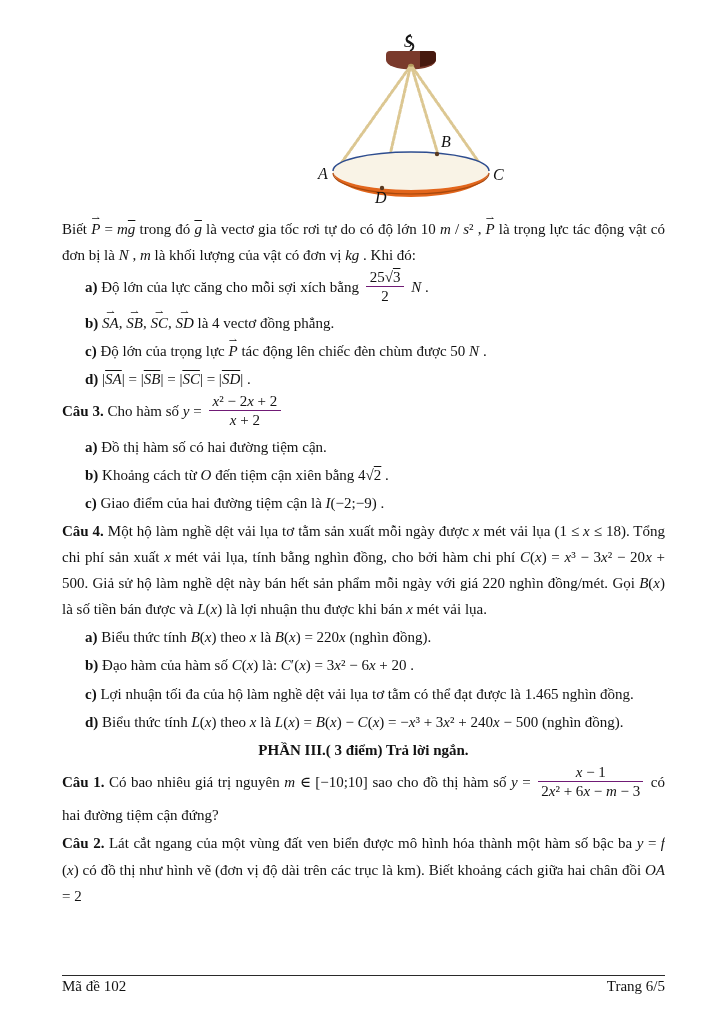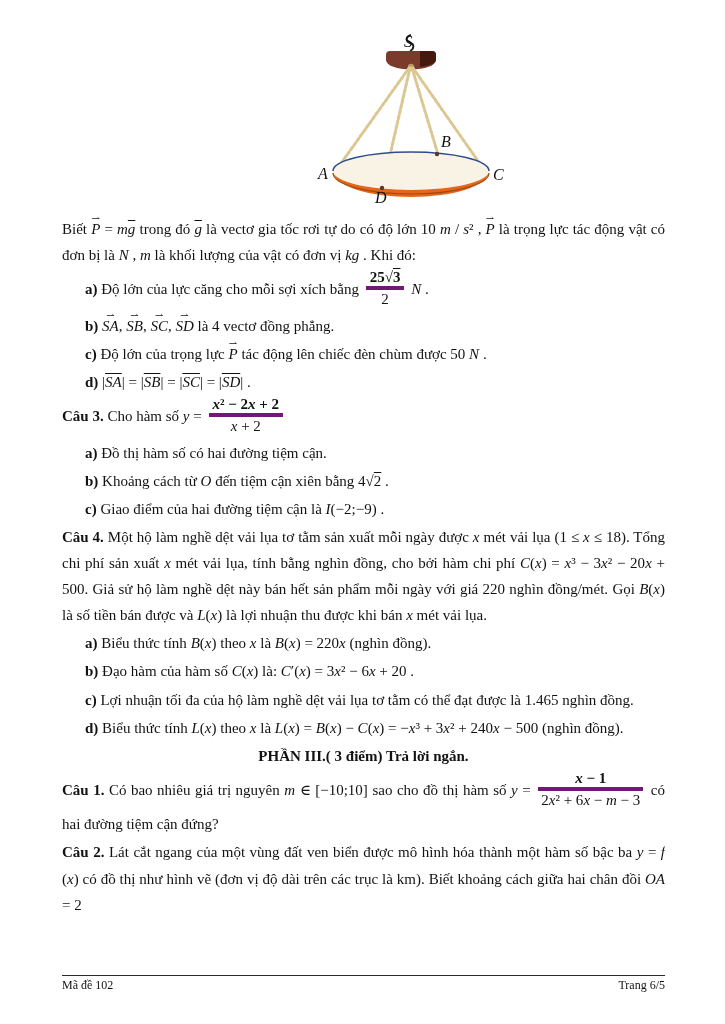--- a/index.html
+++ b/index.html
@@ -16,26 +16,26 @@
   .para{text-align:justify;}
   .item{padding-left:23px;text-align:left;}
   .heading{text-align:center;}
   .bd{font-weight:bold;}
   .it{font-style:italic;}
   .mt{white-space:pre-wrap;}
   .ovl{text-decoration:overline;}
   .vec{position:relative;display:inline-block;}
   .vec::after{content:"\21C0";position:absolute;top:-0.58em;left:50%;transform:translateX(-50%);font-size:0.68em;font-style:normal;}
   .frac{display:inline-flex;flex-direction:column;text-align:center;vertical-align:middle;margin:0 3px;line-height:1.22;transform:translateY(-2px);}
-  .fn{border-bottom:4px solid #701a75;padding:0 4px;display:block;font-weight:bold;}
+  .fn{border-bottom:1px solid #701a75;padding:0 4px;display:block;}
   .fd{padding:0 3px;display:block;}
   .footer{
     flex:0 0 auto;border-top:1px solid #2a2a2a;margin-top:auto;
     display:flex;justify-content:space-between;align-items:flex-start;
-    padding-top:2px;min-height:30px;font-size:12px;
+    padding-top:2px;min-height:30px;font-size:15px;
   }
   svg text{font-family:"Liberation Serif","DejaVu Serif",serif;font-style:italic;fill:#111;}
 </style>
 </head>
 <body>
 
 <div class="page">
 
   <div class="figure-wrap">
     <svg width="200" height="176" viewBox="0 0 200 176">

